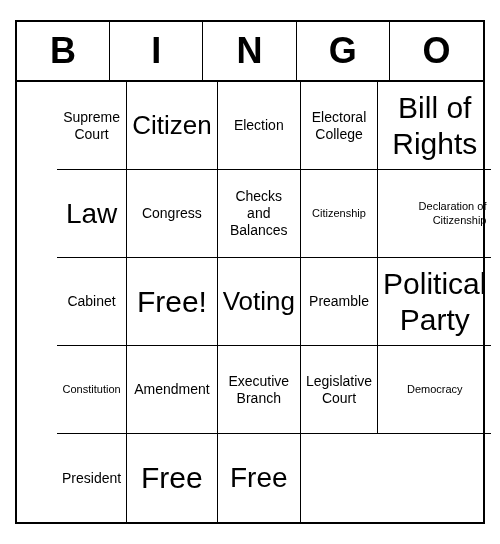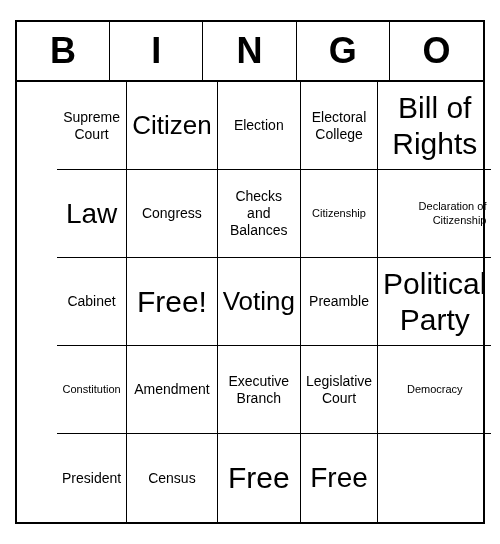--- a/index.html
+++ b/index.html
@@ -163,22 +163,19 @@
       <div class="bingo-cell">
         <span class="cell-text size-medium">Legislative Court</span>
       </div>
       <div class="bingo-cell">
         <span class="cell-text size-small">Democracy</span>
       </div>
       <div class="bingo-cell">
         <span class="cell-text size-medium">President</span>
       </div>
       <div class="bingo-cell">
-        <span class="cell-text size-medium">Census</span>
-      </div>
-      <div class="bingo-cell">
         <span class="cell-text size-xlarge">Free</span>
       </div>
       <div class="bingo-cell">
         <span class="cell-text size-xxlarge">Free</span>
       </div>
     </div>
 </div>
 
 </body></html>

